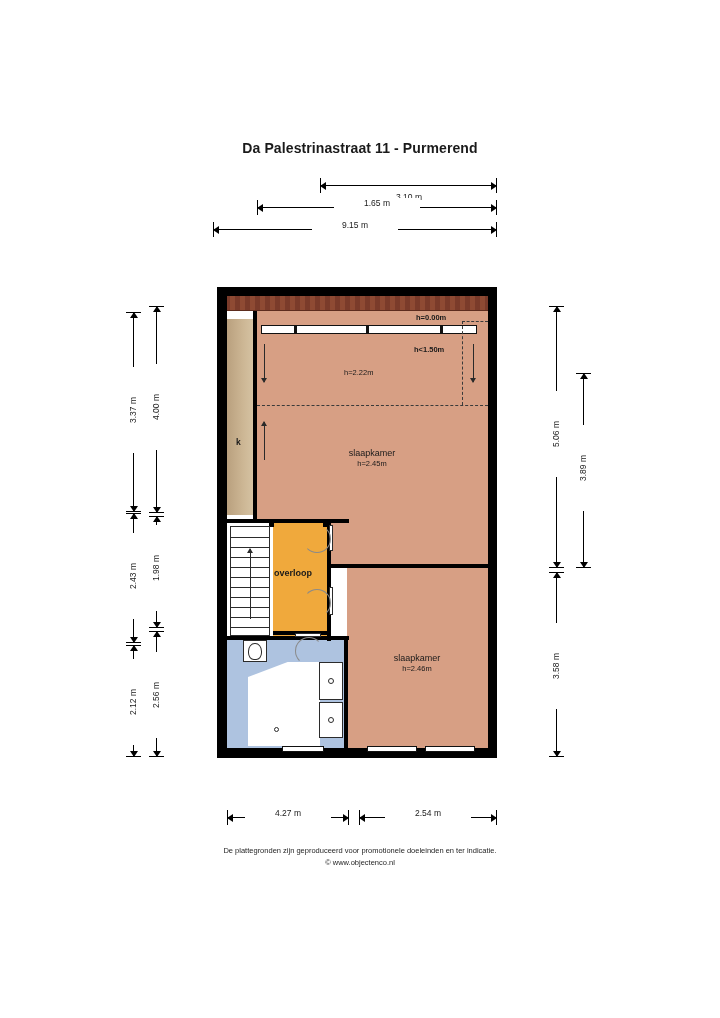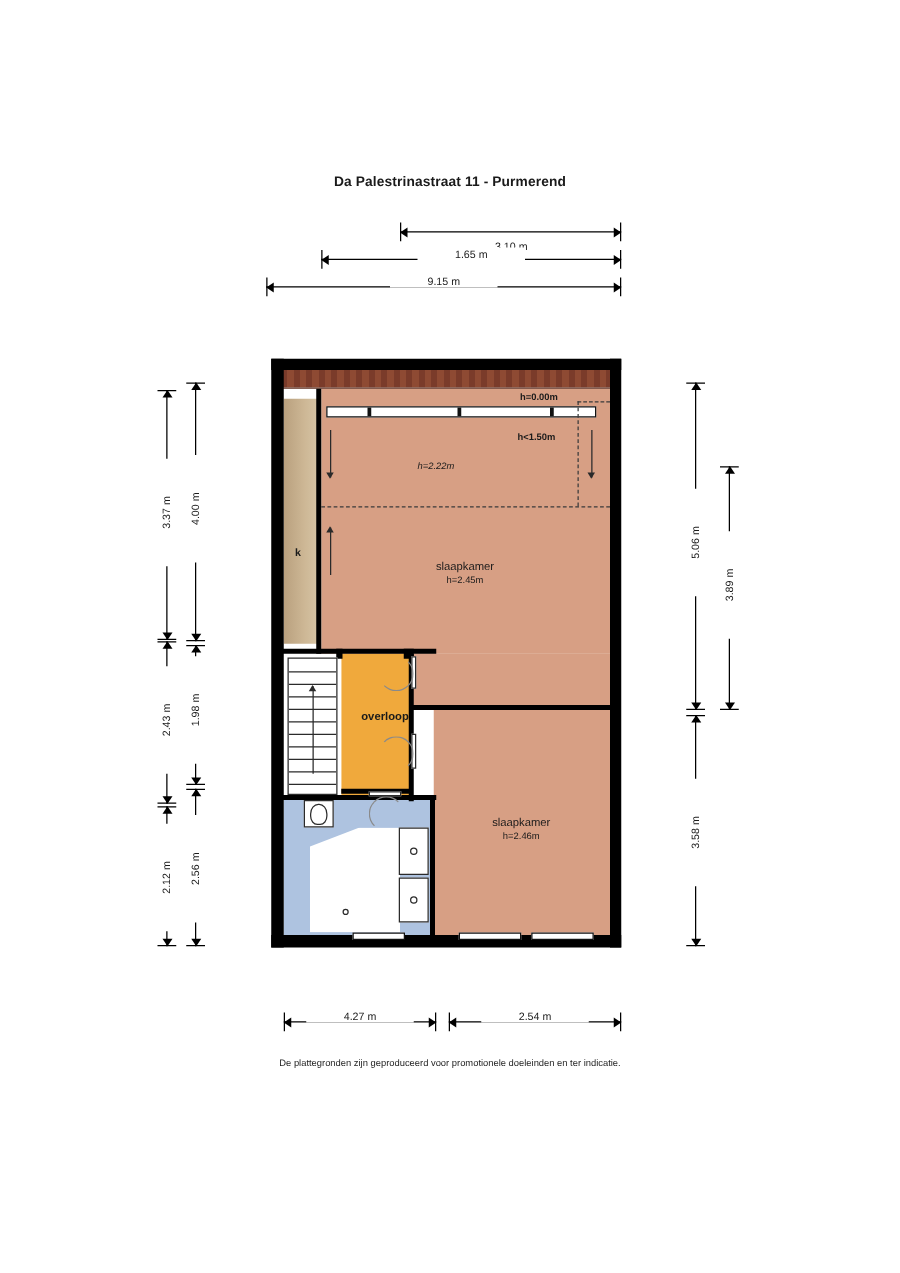--- a/index.html
+++ b/index.html
@@ -16,21 +16,21 @@
 
   
   .title-block {
     position: absolute;
     top: 140px;
     left: 0;
     width: 720px;
     text-align: center;
   }
   .title-line1 {
-    font-size: 11px;
+    font-size: 14px;
     font-weight: bold;
     letter-spacing: 0.1px;
   }
   .title-line2 {
     font-size: 11.5px;
     font-weight: normal;
     margin-top: 4px;
   }
 
   
@@ -378,33 +378,33 @@
     <div class="window-divider" style="left:104px;"></div>
     <div class="window-divider" style="left:178px;"></div>
   </div>
 
   <div class="dashed" style="left:40px; top:118px; width:231px;"></div>
   <div class="dashed-v" style="left:245px; top:34px; height:84px;"></div>
   <div class="dashed" style="left:245px; top:34px; width:26px;"></div>
 
   <div class="tag-bold" style="left:199px; top:26px;">h=0.00m</div>
   <div class="tag-bold" style="left:197px; top:58px;">h&lt;1.50m</div>
-  <div class="tag-small" style="left:117px; top:81px;font-style:italic;">h=2.22m</div>
+  <div class="tag-small" style="left:127px; top:81px;">h=2.22m</div>
 
   <div class="room-label" style="left:95px; top:160px; width:120px;">
     <span>slaapkamer</span>
     <span class="h">h=2.45m</span>
   </div>
 
   <div class="room-label" style="left:140px; top:365px; width:120px;">
     <span>slaapkamer</span>
     <span class="h">h=2.46m</span>
   </div>
 
-  <div class="label-overloop" style="left:72px; top:281px;">overloop</div>
+  <div class="label-overloop" style="left:57px; top:281px;">overloop</div>
   <div class="label-k" style="left:19px; top:150px;">k</div>
 
   <div class="arrow-down" style="left:47px; top:57px; height:38px;"></div>
   <div class="arrow-down" style="left:256px; top:57px; height:38px;"></div>
   <div class="arrow-up" style="left:47px; top:135px; height:38px;"></div>
 
   <div class="stair" style="left:13px; top:239px; width:40px; height:110px;">
     <div class="stair-step" style="top:10px;"></div>
     <div class="stair-step" style="top:20px;"></div>
     <div class="stair-step" style="top:30px;"></div>
@@ -439,13 +439,14 @@
   <div class="fixture-round" style="left:57px; top:440px; width:5px; height:5px;"></div>
 
   <div class="window-strip" style="left:65px; top:459px; width:42px; height:6px;"></div>
   <div class="window-strip" style="left:150px; top:459px; width:50px; height:6px;"></div>
   <div class="window-strip" style="left:208px; top:459px; width:50px; height:6px;"></div>
 
 </div>
 
 <div class="footer">
   <div>De plattegronden zijn geproduceerd voor promotionele doeleinden en ter indicatie.</div>
+  <div>© www.objectenco.nl</div>
 </div>
 
 </body></html>

